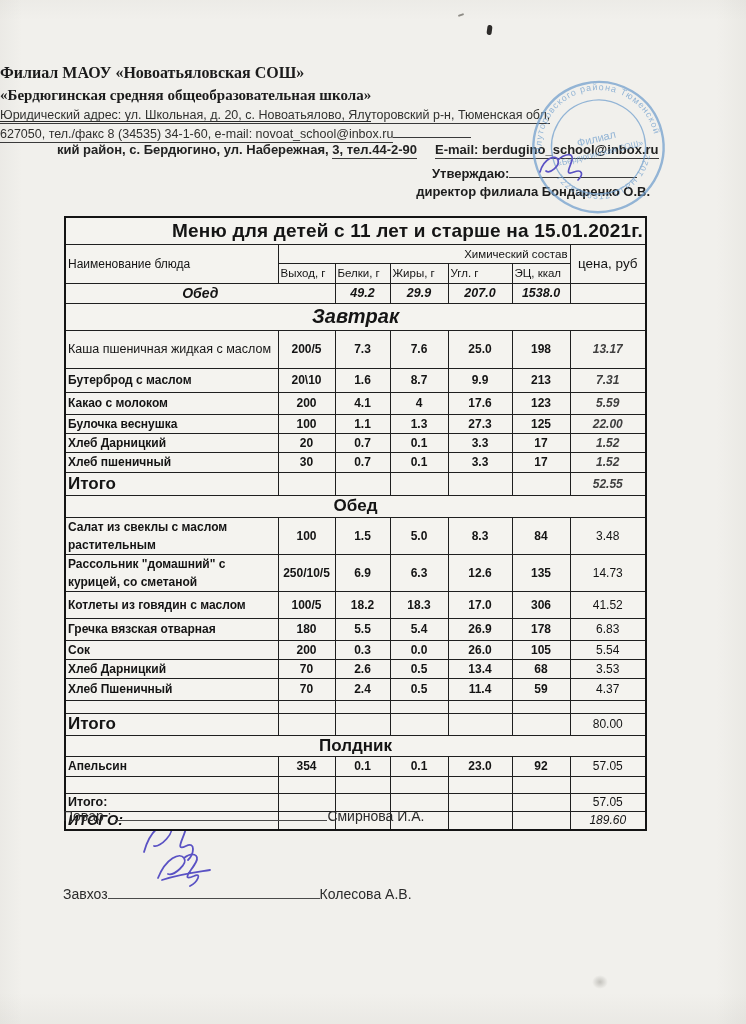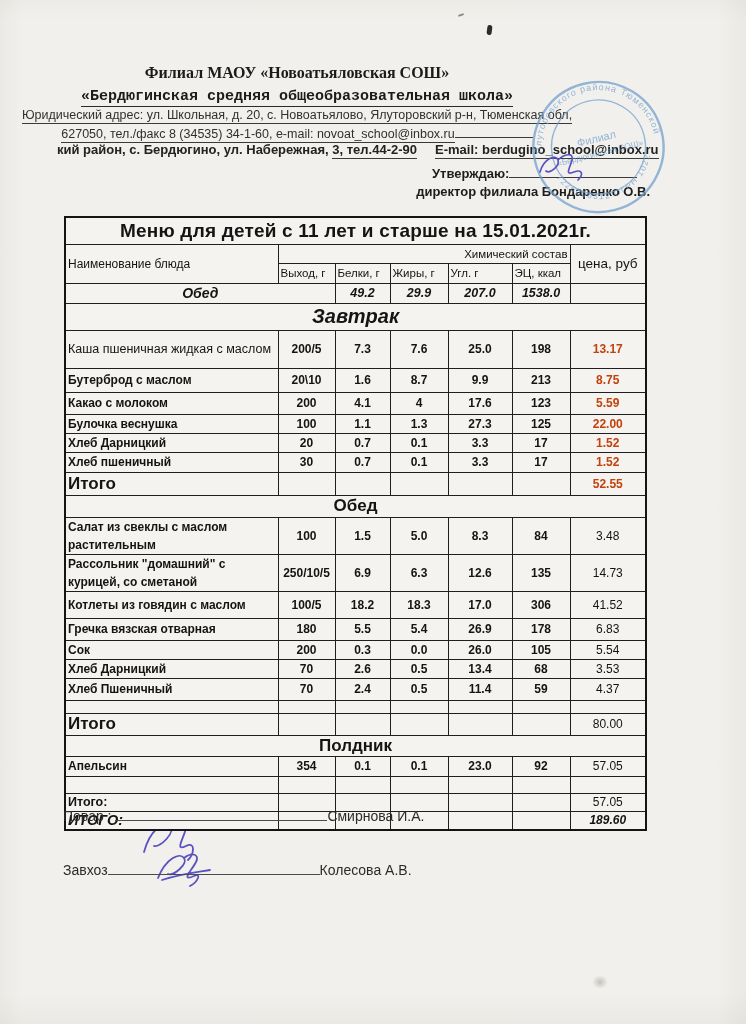--- a/index.html
+++ b/index.html
@@ -7,25 +7,25 @@
     position:relative; width:746px; height:1024px; overflow:hidden;
     background:#f1f0ec;
     background-image:
       linear-gradient(90deg, rgba(120,115,105,0.05) 0%, rgba(0,0,0,0) 3%),
       linear-gradient(270deg, rgba(120,115,105,0.06) 0%, rgba(0,0,0,0) 4%),
       linear-gradient(180deg, rgba(120,115,105,0.04) 0%, rgba(0,0,0,0) 2%, rgba(0,0,0,0) 97%, rgba(120,115,105,0.06) 100%);
     font-family:"Liberation Sans","DejaVu Sans",sans-serif;
     color:#1d1d1d;
   }
   
-  .hline { position:absolute; left:0; width:594px; text-align:center; white-space:nowrap; }
+  .hline { position:absolute; left:0; width:594px; white-space:nowrap; }
   .serif { font-family:"Liberation Serif","DejaVu Serif",serif; font-weight:bold; color:#1b1b1b; }
   .h1 { top:64px; font-size:16px; }
   .h2 { top:87px; font-size:15px; }
-  .h2 span { border-bottom:1.4px solid #2a2a2a; padding-bottom:1px;font-family:Liberation Mono, monospace; }
+  .h2 span { border-bottom:1.4px solid #2a2a2a; padding-bottom:18px; }
   .h3 { top:108px; font-size:12.5px; color:#30302e; }
   .h3 span { border-bottom:1.2px solid #3a3a3a; padding-bottom:1px; }
   .h4 { top:124px; font-size:12.5px; color:#30302e; }
   .h4 .utext { border-bottom:1.2px solid #3a3a3a; padding-bottom:1px; }
   .h4 .tail { display:inline-block; width:78px; border-bottom:1.2px solid #3a3a3a; height:13px; }
   .h5 { position:absolute; top:142px; left:57px; font-size:13px; font-weight:bold; color:#222; white-space:nowrap; }
   .h5 .useg { border-bottom:1.3px solid #3a3a3a; padding-bottom:1px; }
   .h5 .gap { display:inline-block; width:18px; }
   .approve { position:absolute; top:163px; left:432px; font-size:13px; font-weight:bold; white-space:nowrap; }
   .approve .sigline { display:inline-block; width:128px; border-bottom:1.3px solid #3a3a3a; height:14px; }
@@ -33,43 +33,43 @@
   
   .stamp { position:absolute; left:528px; top:76px; opacity:0.72; transform:rotate(-14deg); pointer-events:none; }
   .sig { position:absolute; pointer-events:none; }
   .sig-approve { left:534px; top:150px; }
   .sig-cook { left:130px; top:818px; }
   .sig-steward { left:140px; top:848px; }
   
   .menu-wrap { position:absolute; left:64px; top:216px; }
   table.menu { border-collapse:collapse; table-layout:fixed; width:581px; background:#f4f3ef; border:2.4px solid #141414; }
   table.menu td { border:1.4px solid #1f1f1f; vertical-align:middle; padding:0 2px; color:#141414; overflow:hidden; }
-  td.title-cell { font-size:19px; font-weight:bold; text-align:center; border-bottom:2.2px solid #141414; letter-spacing:0.2px; }
+  td.title-cell { font-size:19px; font-weight:bold; text-align:right; border-bottom:2.2px solid #141414; letter-spacing:0.2px; }
   td.hdr-name { font-size:12px; text-align:left; font-weight:normal; color:#26261f; }
   td.hdr-chem { font-size:11.5px; text-align:right; font-weight:normal; color:#26261f; }
   td.hdr-sub  { font-size:11.5px; text-align:left; font-weight:normal; color:#26261f; }
   td.hdr-price{ font-size:13.5px; text-align:center; font-weight:normal; color:#26261f; }
   td.sum-name { font-size:14px; font-weight:bold; font-style:italic; text-align:center; }
   td.sum-val  { font-size:12.5px; font-weight:bold; font-style:italic; text-align:center; }
   td.sec { text-align:center; font-weight:bold; }
   td.sec-italic { font-style:italic; font-size:20px; }
   td.sec-plain  { font-size:17px; }
   td.name { padding-left:4px; font-weight:bold; font-size:12px; line-height:1.5; }
   td.name-normal { font-weight:normal; font-size:12.5px; }
   td.val { text-align:center; font-weight:bold; font-size:12px; }
   td.price { text-align:center; font-size:12px; font-weight:normal; color:#2a2a2a; }
-  td.price.pb { font-weight:bold; color:#c2410c; }
-  td.price.pbi { font-weight:bold; font-style:italic; color:#141414; }
+  td.price.pb { font-weight:bold; color:#404040;font-style:italic; }
+  td.price.pbi { font-weight:normal; font-style:italic; color:#141414; }
   td.tname { padding-left:4px; font-weight:bold; }
   td.tname.total-big { font-size:17px; }
   td.tname.total-small { font-size:12.5px; }
   td.tname.total-caps { font-size:14.5px; font-style:italic; }
   
   .footer-line { position:absolute; left:63px; font-size:14px; color:#2b2b2b; white-space:nowrap; }
-  .f1 { top:806px;text-align:right; } .f2 { top:860px;text-align:center; }
+  .f1 { top:806px;text-align:right; } .f2 { top:884px;text-align:center; }
   .footer-line .fill { display:inline-block; width:212px; border-bottom:1.3px solid #4a4a4a; height:14px; }
   
   .speck { position:absolute; left:487px; top:25px; width:5px; height:10px; background:#2e2c2a; border-radius:2px 3px 2px 3px; transform:rotate(8deg); }
   .speck2 { position:absolute; left:458px; top:14px; width:6px; height:2px; background:#8e8c86; border-radius:2px; transform:rotate(-20deg); }
   .smudge { position:absolute; left:592px; top:975px; width:16px; height:14px; border-radius:50%; background:radial-gradient(ellipse at center, rgba(110,108,100,0.35), rgba(110,108,100,0) 70%); }
 </style>
 </head>
 <body>
 
 <div class="paper">
@@ -170,21 +170,21 @@
             <td class="val">198</td>
             <td class="price pb">13.17</td>
           </tr>
           <tr style="height: 24px;">
             <td class="name">Бутерброд с маслом</td>
             <td class="val">20\10</td>
             <td class="val">1.6</td>
             <td class="val">8.7</td>
             <td class="val">9.9</td>
             <td class="val">213</td>
-            <td class="price pb">8.75</td>
+            <td class="price pb">7.31</td>
           </tr>
           <tr style="height: 22px;">
             <td class="name">Какао с молоком</td>
             <td class="val">200</td>
             <td class="val">4.1</td>
             <td class="val">4</td>
             <td class="val">17.6</td>
             <td class="val">123</td>
             <td class="price pb">5.59</td>
           </tr>

